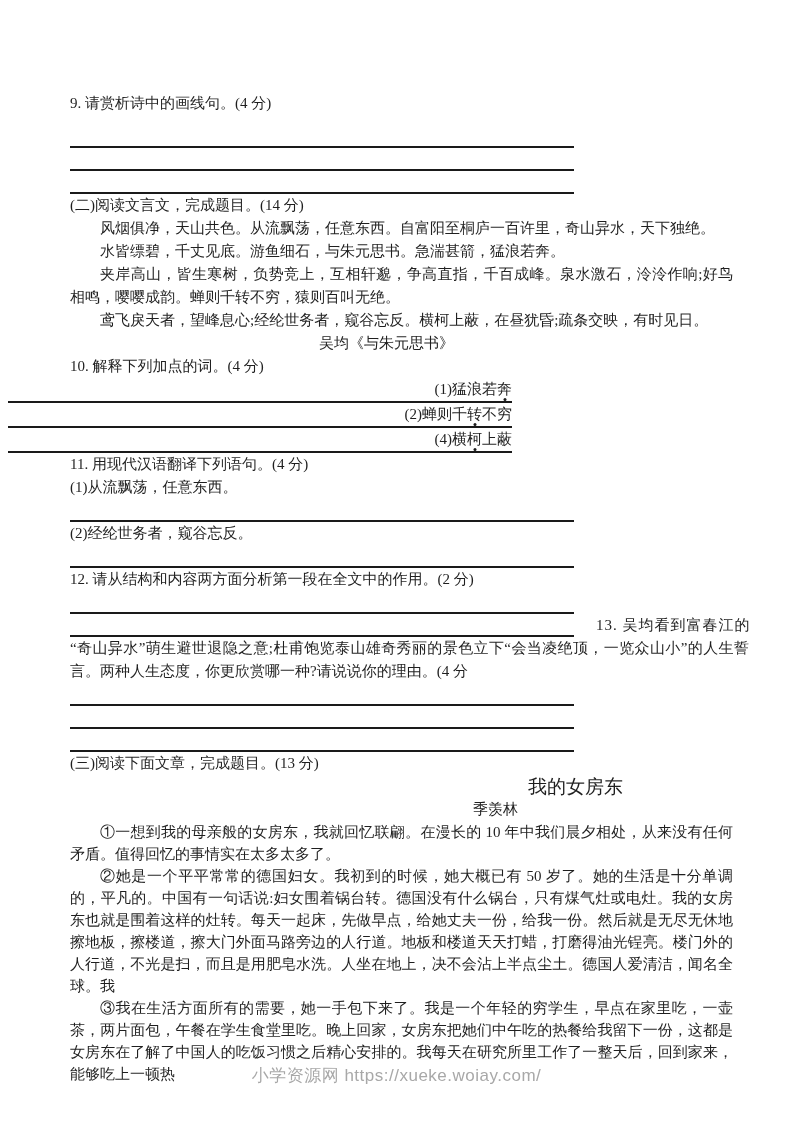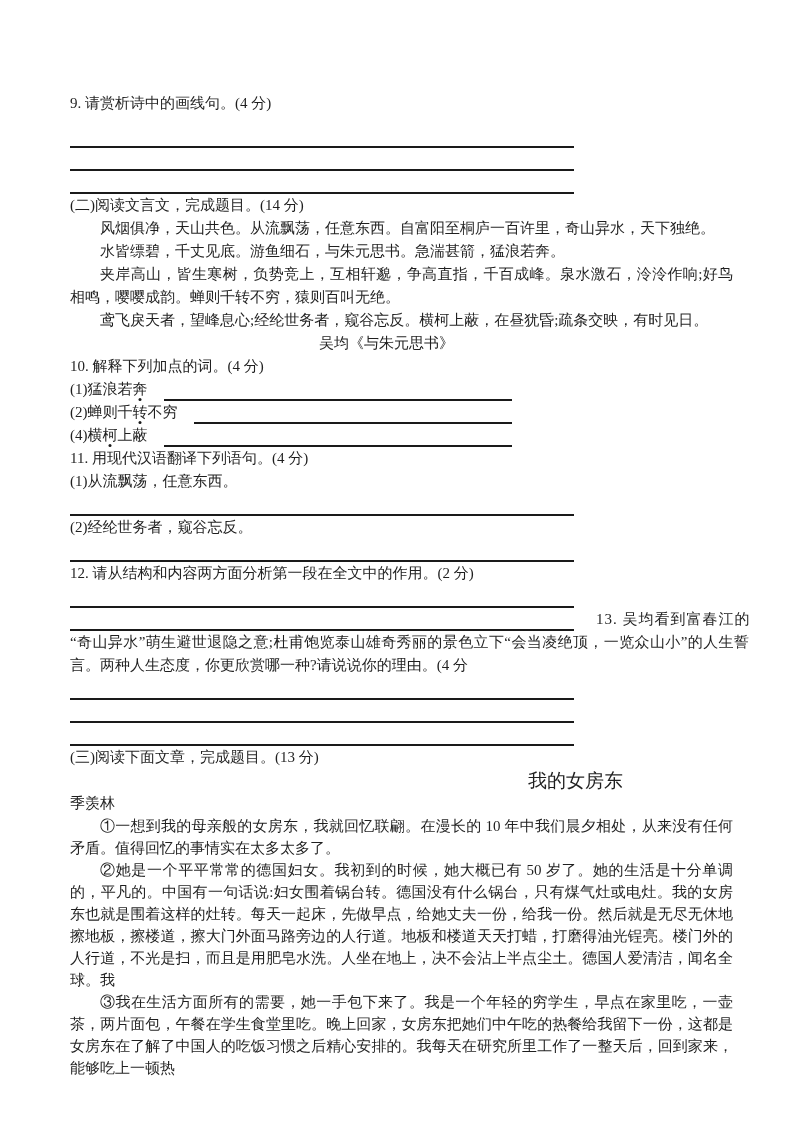--- a/index.html
+++ b/index.html
@@ -39,20 +39,21 @@
     line-height: 23px;
     text-align: center;
     margin-right: 30px;
   }
   .defn-row {
     display: flex;
     align-items: flex-end;
     width: 442px;
     font-size: 15px;
     line-height: 23px;
+    flex-direction: column;
   }
   .defn-row .phrase { white-space: nowrap; }
   .defn-row .ans-line { flex: 1; margin-left: 16px; height: 19px; }
   .dotted { position: relative; }
   .dotted::after {
     content: "";
     position: absolute;
     left: 50%;
     transform: translateX(-50%);
     bottom: -4px;
@@ -76,21 +77,21 @@
   .q13-body { margin-right: -16px; }
   .doc-title {
     font-size: 19px;
     line-height: 23px;
     text-align: right;
     margin-right: 110px;
   }
   .doc-author {
     font-size: 15px;
     line-height: 23px;
-    text-align: left;
+    text-align: right;
     margin-right: 215px;
   }
   .footer {
     position: absolute;
     left: 0;
     right: 0;
     top: 1064px;
     text-align: center;
     font-family: "Liberation Sans", "DejaVu Sans", sans-serif;
     font-size: 17px;
@@ -157,13 +158,14 @@
       <div class="q-label">(三)阅读下面文章，完成题目。(13 分)</div>
       <div class="doc-title">我的女房东</div>
       <div class="doc-author">季羡林</div>
       <p class="para">①一想到我的母亲般的女房东，我就回忆联翩。在漫长的 10 年中我们晨夕相处，从来没有任何矛盾。值得回忆的事情实在太多太多了。</p>
       <p class="para">②她是一个平平常常的德国妇女。我初到的时候，她大概已有 50 岁了。她的生活是十分单调的，平凡的。中国有一句话说:妇女围着锅台转。德国没有什么锅台，只有煤气灶或电灶。我的女房东也就是围着这样的灶转。每天一起床，先做早点，给她丈夫一份，给我一份。然后就是无尽无休地擦地板，擦楼道，擦大门外面马路旁边的人行道。地板和楼道天天打蜡，打磨得油光锃亮。楼门外的人行道，不光是扫，而且是用肥皂水洗。人坐在地上，决不会沾上半点尘土。德国人爱清洁，闻名全球。我</p>
       <p class="para">③我在生活方面所有的需要，她一手包下来了。我是一个年轻的穷学生，早点在家里吃，一壶茶，两片面包，午餐在学生食堂里吃。晚上回家，女房东把她们中午吃的热餐给我留下一份，这都是女房东在了解了中国人的吃饭习惯之后精心安排的。我每天在研究所里工作了一整天后，回到家来，能够吃上一顿热</p>
     </div>
 
   </div>
 
+  <div class="footer">小学资源网 https://xueke.woiay.com/</div>
 </div>
 
 </body></html>

